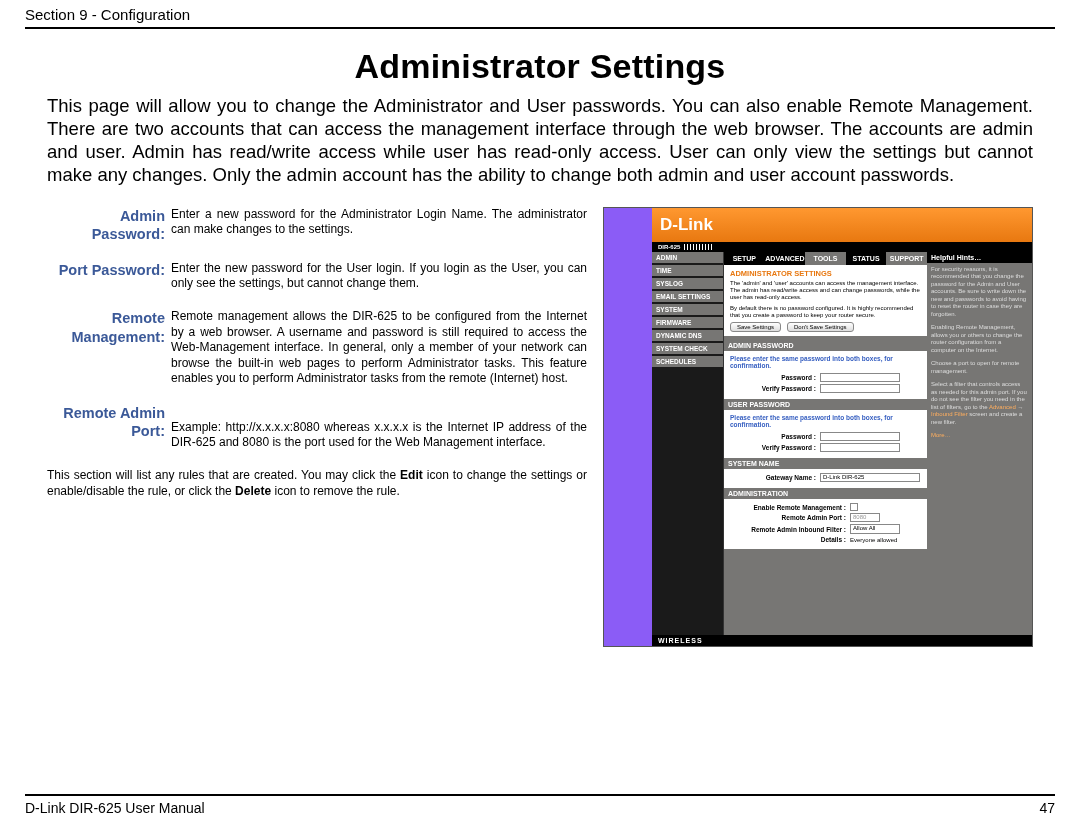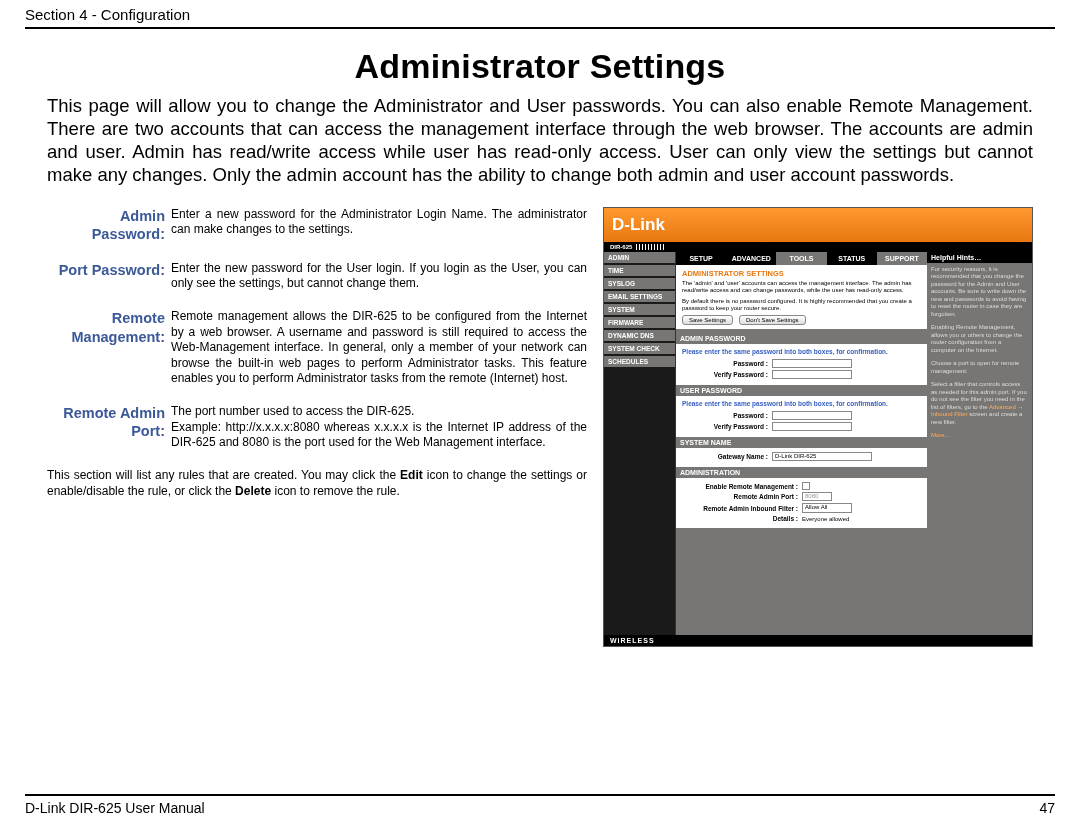--- a/index.html
+++ b/index.html
@@ -63,20 +63,21 @@
   .screenshot {
     flex: 1;
     border: 1px solid #555;
     background: #8b5cf6;
     font-size: 7px;
     color: #ccc;
     height: 440px;
     overflow: hidden;
     display: flex;
     flex-direction: column;
+    padding-left: 48px;
   }
   .dlink-hdr {
     background: linear-gradient(#ff9830, #e87810);
     height: 34px;
     display: flex;
     align-items: center;
     padding-left: 8px;
   }
   .dlink-logo {
     color: #fff;
@@ -206,21 +207,21 @@
     display: flex;
     justify-content: space-between;
     padding-top: 4px;
     font-size: 14px;
   }
 </style>
 </head>
 <body>
 
 <div class="top-bar">
-  <span>Section 4 - Configuration</span>
+  <span>Section 9 - Configuration</span>
 </div>
 
 <h1 class="main-title">Administrator Settings</h1>
 
 <p class="intro">This page will allow you to change the Administrator and User passwords. You can also enable Remote Management. There are two accounts that can access the management interface through the web browser. The accounts are admin and user. Admin has read/write access while user has read-only access. User can only view the settings but cannot make any changes. Only the admin account has the ability to change both admin and user account passwords.</p>
 
 <div class="content-row">
   <div class="definitions">
 
     <div class="def-row">
@@ -241,21 +242,21 @@
       </div>
       <div class="def-text">Remote management allows the DIR-625 to be configured from the Internet by a web browser. A username and password is still required to access the Web-Management interface. In general, only a member of your network can browse the built-in web pages to perform Administrator tasks. This feature enables you to perform Administrator tasks from the remote (Internet) host.</div>
     </div>
 
     <div class="def-row">
       <div class="def-label">
         <span>Remote Admin</span><br>
         <span>Port:</span>
       </div>
       <div class="def-text">
-        <span>The port number used to access the DIR-625.</span><br>
+        <br>
         <span>Example: http://x.x.x.x:8080 whereas x.x.x.x is the Internet IP address of the DIR-625 and 8080 is the port used for the Web Management interface.</span>
       </div>
     </div>
 
     <div class="def-row">
       <div class="def-text">
         <span>This section will list any rules that are created. You may click the </span><span class="bold">Edit</span><span> icon to change the settings or enable/disable the rule, or click the </span><span class="bold">Delete</span><span> icon to remove the rule.</span>
       </div>
     </div>
 

